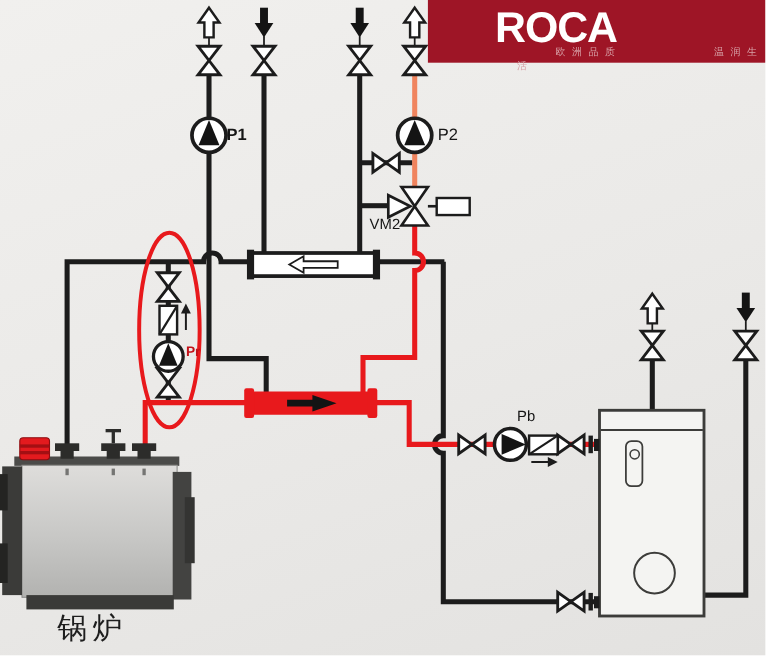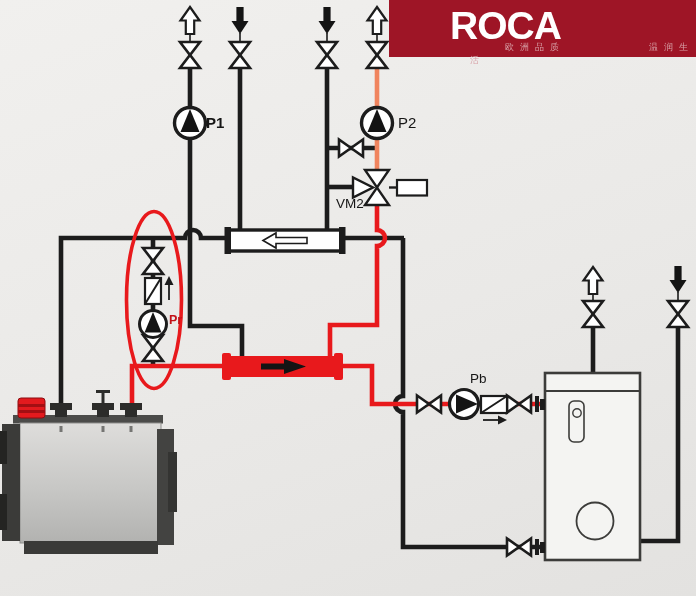--- a/index.html
+++ b/index.html
@@ -250,14 +250,15 @@
     <div class="tagline">
       <span>欧洲品质</span><span class="tag-gap"></span><span>温润生活</span>
     </div>
   </div>
 
   <div class="lbl lbl-p" style="left:206px;top:114px;font-weight:bold;">P1</div>
   <div class="lbl lbl-p" style="left:374px;top:114px;margin-left:24px;">P2</div>
   <div class="lbl lbl-vm2" style="left:336px;top:196px;">VM2</div>
   <div class="lbl lbl-pr" style="left:169px;top:313px;text-align:right;">Pr</div>
   <div class="lbl lbl-pb" style="left:450px;top:371px;">Pb</div>
+  <div class="lbl lbl-cn lbl-boiler" style="left:52px;top:553px;">锅炉</div>
 
 </div>
 
 </body></html>

